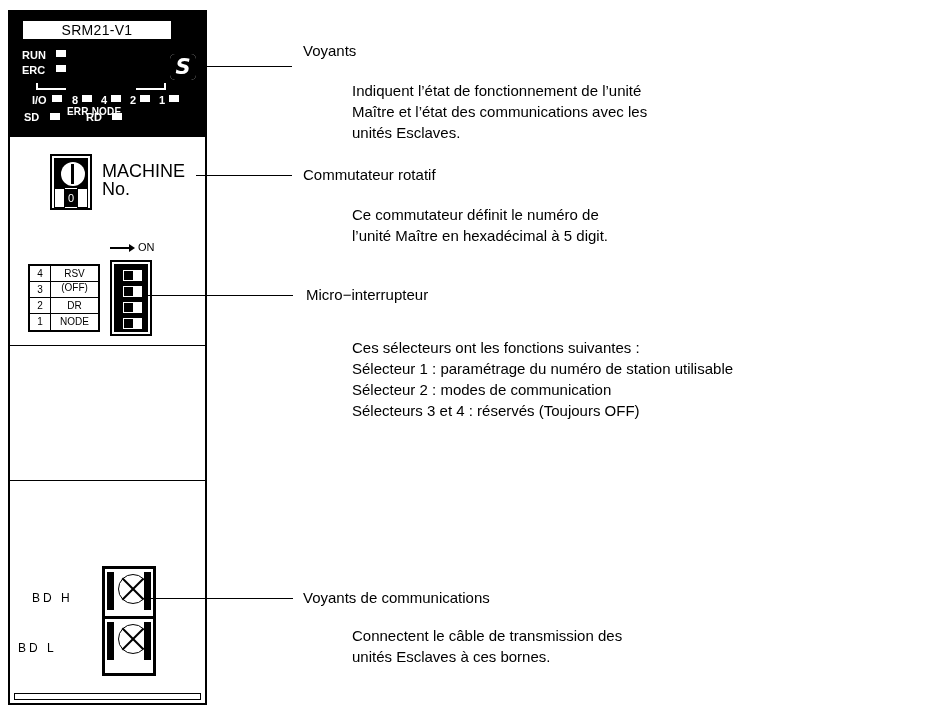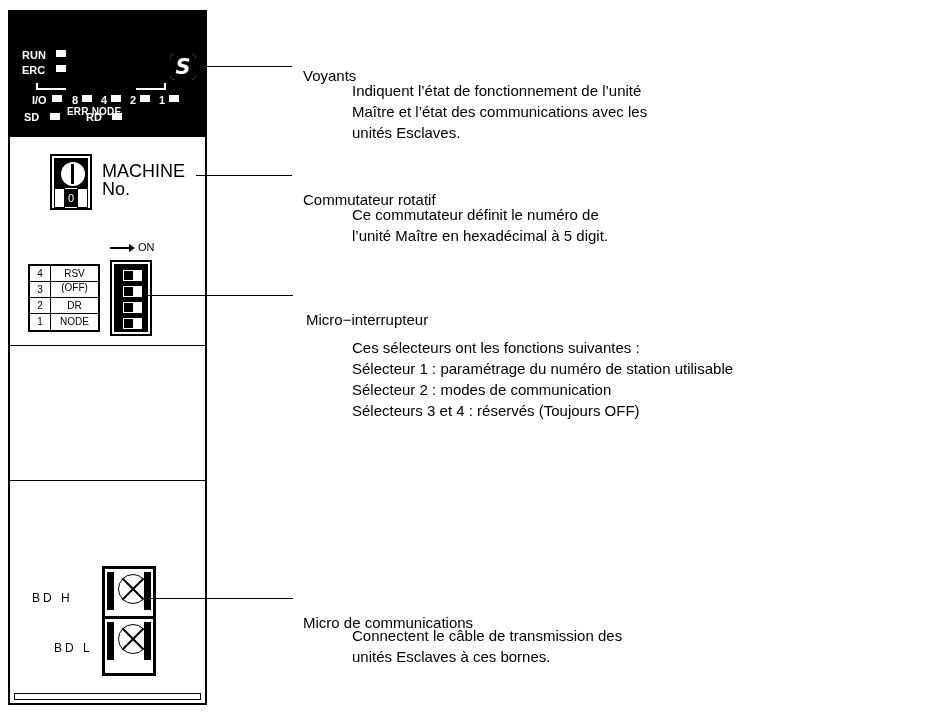--- a/index.html
+++ b/index.html
@@ -400,36 +400,36 @@
     height: 1.4px;
     background: #000000;
   }
 
   
   .callout-title {
     position: absolute;
     font-size: 15px;
     line-height: 18px;
     white-space: nowrap;
-    margin-top: 25px;
   }
   .callout-body {
     position: absolute;
     font-size: 15px;
     line-height: 21px;
     white-space: pre;
   }
 </style>
 </head>
 <body>
 
 <div id="unit-faceplate">
 
   <div class="led-panel">
 
+    <div class="model-plate">SRM21-V1</div>
 
     <div class="led-label" style="left:12px; top:38px;">RUN</div>
     <div class="led-dot" style="left:46px; top:38px;"></div>
 
     <div class="led-label" style="left:12px; top:53px;">ERC</div>
     <div class="led-dot" style="left:46px; top:53px;"></div>
 
     <div class="errnode-bracket"></div>
     <div class="errnode-text">ERR NODE</div>
 
@@ -507,21 +507,21 @@
   <div class="dip-switch-body">
     <div class="dip-switch-inner">
       <div class="dip-toggle" style="top:6px;"></div>
       <div class="dip-toggle" style="top:22px;"></div>
       <div class="dip-toggle" style="top:38px;"></div>
       <div class="dip-toggle" style="top:54px;"></div>
     </div>
   </div>
 
   <div class="bd-label" style="left:22px; top:578px;">BD  H</div>
-  <div class="bd-label" style="left:8px; top:628px;margin-left:36px;">BD  L</div>
+  <div class="bd-label" style="left:8px; top:628px;">BD  L</div>
 
   <div class="terminal-block">
     <div class="terminal-cell">
       <div class="term-side l"></div>
       <div class="term-side r"></div>
       <div class="term-screw"></div>
     </div>
     <div class="terminal-cell">
       <div class="term-side l"></div>
       <div class="term-side r"></div>
@@ -545,15 +545,15 @@
 <div class="callout-title" style="left:303px; top:166px;">Commutateur rotatif</div>
 <div class="callout-body" style="left:352px; top:204px;">Ce commutateur définit le numéro de
 l’unité Maître en hexadécimal à 5 digit.</div>
 
 <div class="callout-title" style="left:306px; top:286px;">Micro−interrupteur</div>
 <div class="callout-body" style="left:352px; top:337px;">Ces sélecteurs ont les fonctions suivantes :
 Sélecteur 1 : paramétrage du numéro de station utilisable
 Sélecteur 2 : modes de communication
 Sélecteurs 3 et 4 : réservés (Toujours OFF)</div>
 
-<div class="callout-title" style="left:303px; top:589px;">Micro de communications</div>
+<div class="callout-title" style="left:303px; top:589px;">Voyants de communications</div>
 <div class="callout-body" style="left:352px; top:625px;">Connectent le câble de transmission des
 unités Esclaves à ces bornes.</div>
 
 </body></html>

